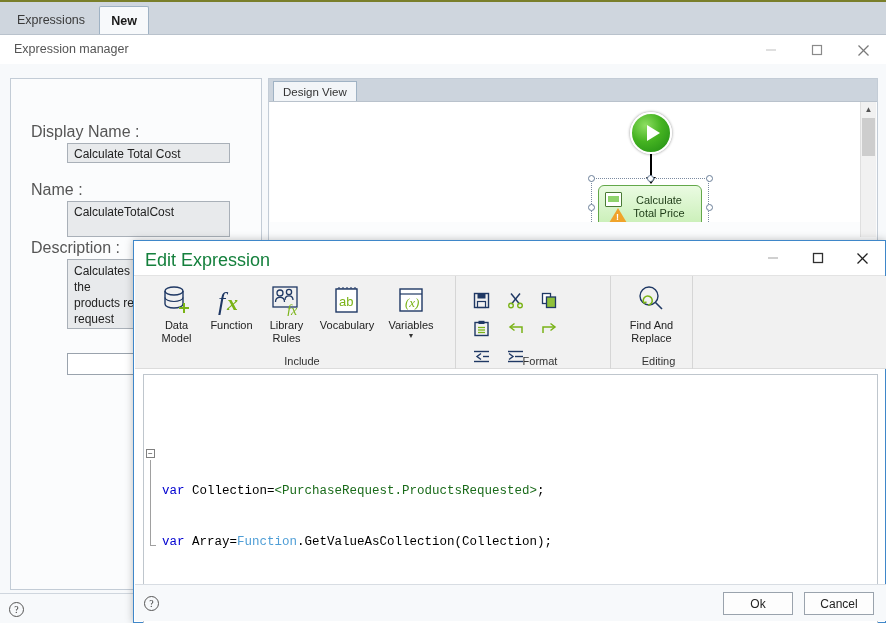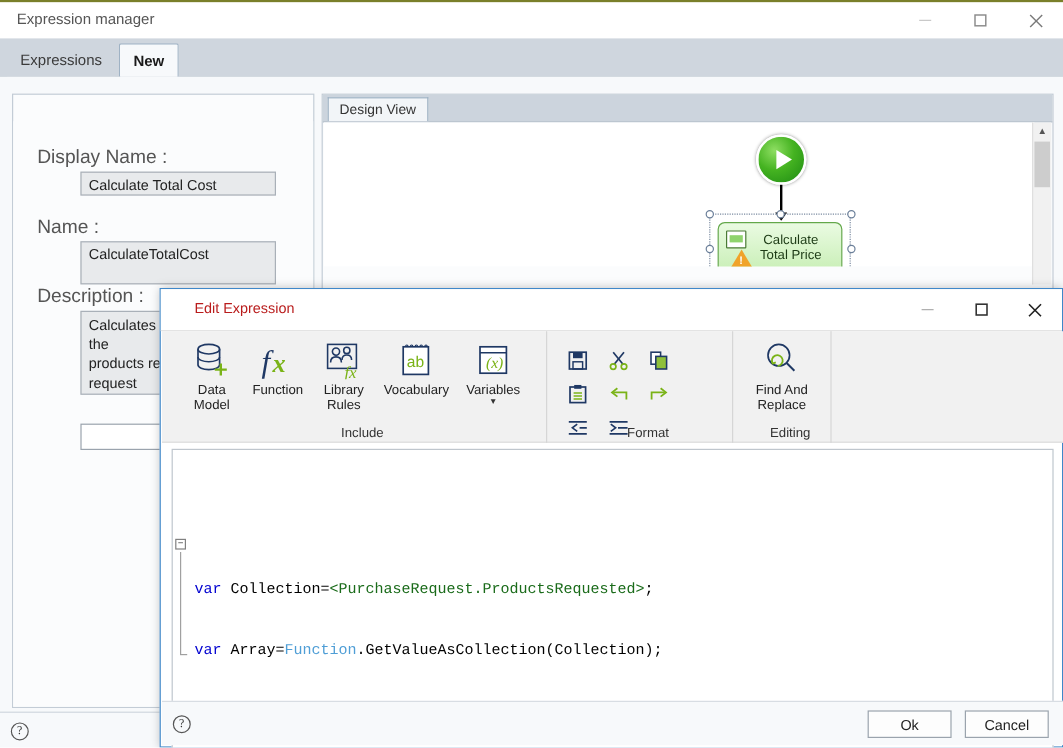--- a/index.html
+++ b/index.html
@@ -142,21 +142,21 @@
     display:flex;align-items:center;justify-content:center;
     font-size:10px;color:#333;font-family:"Liberation Serif",serif;
   }
   
   #dialog{
     position:absolute;left:133px;top:240px;width:753px;height:383px;
     background:#ffffff;border:1px solid #3f87c9;box-sizing:border-box;
     box-shadow:0 0 8px rgba(0,0,0,.25);
   }
   #dlg-title{height:34px;position:relative;background:#fff;border-bottom:1px solid #e3e3e3;}
-  #dlg-title .t{position:absolute;left:28px;top:9px;font-size:12px;color:#b91c1c;}
+  #dlg-title .t{position:absolute;left:11px;top:9px;font-size:18px;color:#15803d;}
   #dlg-title .wincontrols{height:34px;}
   #dlg-title .wincontrols .wb{height:34px;width:45px;color:#3a3a3a;}
   
   #ribbon{
     position:absolute;left:1px;top:35px;width:751px;height:93px;
     background:#f1f1f1;border-bottom:1px solid #dcdcdc;box-sizing:border-box;
     display:flex;
   }
   .rgroup{position:relative;height:93px;box-sizing:border-box;}
   .rgroup + .rgroup{border-left:1px solid #d6d6d6;}
@@ -206,48 +206,48 @@
     position:absolute;top:7px;height:23px;width:70px;background:#fdfdfd;
     border:1px solid #9aa3ad;box-sizing:border-box;
     display:flex;align-items:center;justify-content:center;font-size:12px;color:#222;
   }
 </style>
 </head>
 <body>
 
 <div id="main-window">
 
+  <div id="tabstrip">
+    <div class="tab inactive" style="left:6px;width:90px;">
+      <span>Expressions</span>
+    </div>
+    <div class="tab active" style="left:99px;width:50px;">
+      <span>New</span>
+    </div>
+  </div>
+
   <div id="titlebar">
     <div class="title">Expression manager</div>
     <div class="wincontrols">
       <div class="wb">
         <svg width="12" height="12" viewBox="0 0 12 12">
             <line x1="1" y1="6" x2="11" y2="6" stroke="#c9c9c9" stroke-width="1.2"></line>
           </svg>
       </div>
       <div class="wb">
         <svg width="12" height="12" viewBox="0 0 12 12">
             <rect x="1.5" y="1.5" width="9" height="9" fill="none" stroke="#8a8a8a" stroke-width="1.2"></rect>
           </svg>
       </div>
       <div class="wb">
         <svg width="13" height="13" viewBox="0 0 13 13">
             <line x1="1.5" y1="1.5" x2="11.5" y2="11.5" stroke="#7a7a7a" stroke-width="1.2"></line>
             <line x1="11.5" y1="1.5" x2="1.5" y2="11.5" stroke="#7a7a7a" stroke-width="1.2"></line>
           </svg>
       </div>
-    </div>
-  </div>
-
-  <div id="tabstrip">
-    <div class="tab inactive" style="left:6px;width:90px;">
-      <span>Expressions</span>
-    </div>
-    <div class="tab active" style="left:99px;width:50px;">
-      <span>New</span>
     </div>
   </div>
 
   <div id="content">
 
     <div class="panel" id="props-panel">
       <div class="panel-body">
         <div class="field-label" style="left:20px;top:22px;">Display Name :</div>
         <div class="field-box" style="left:56px;top:42px;width:163px;height:20px;">Calculate Total Cost</div>
 

